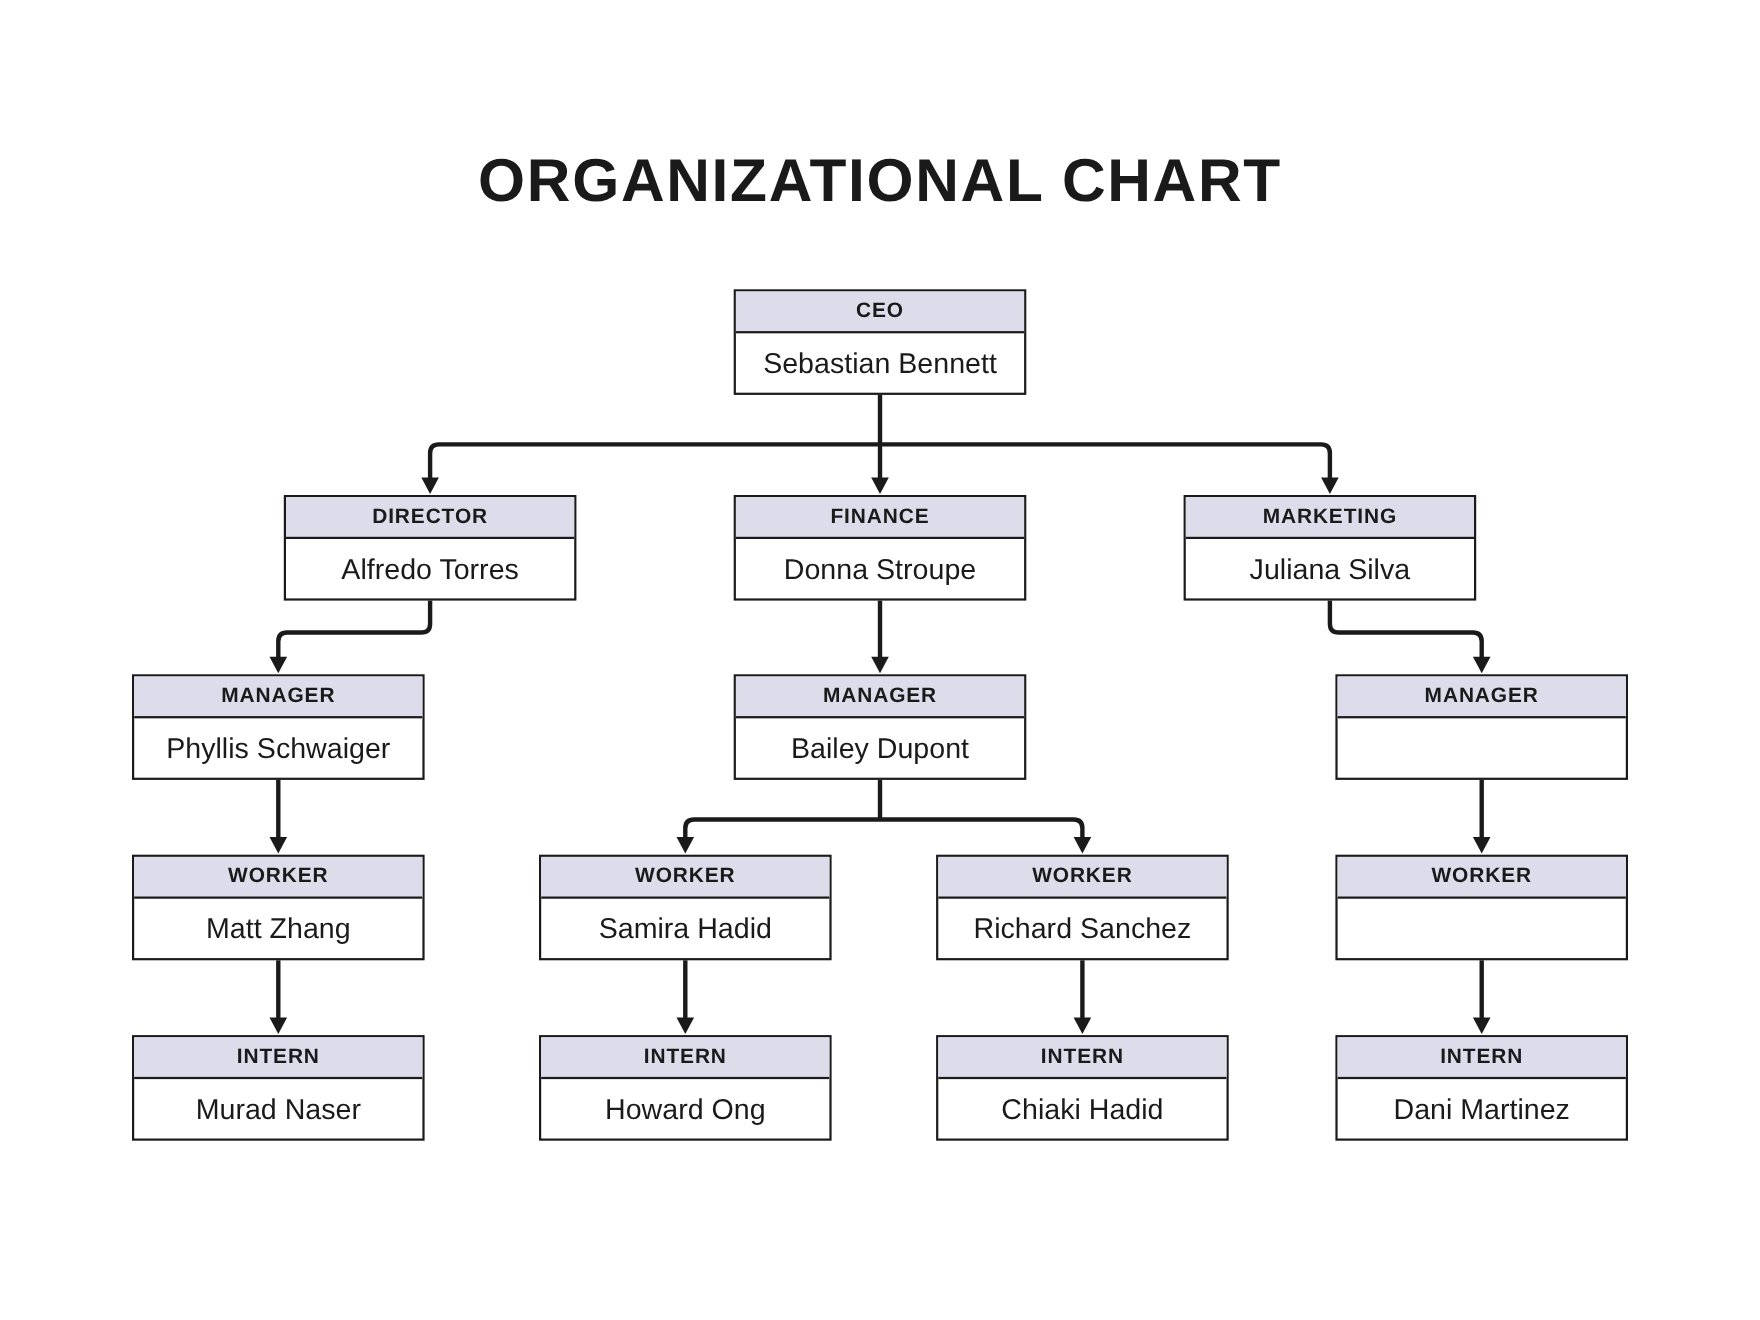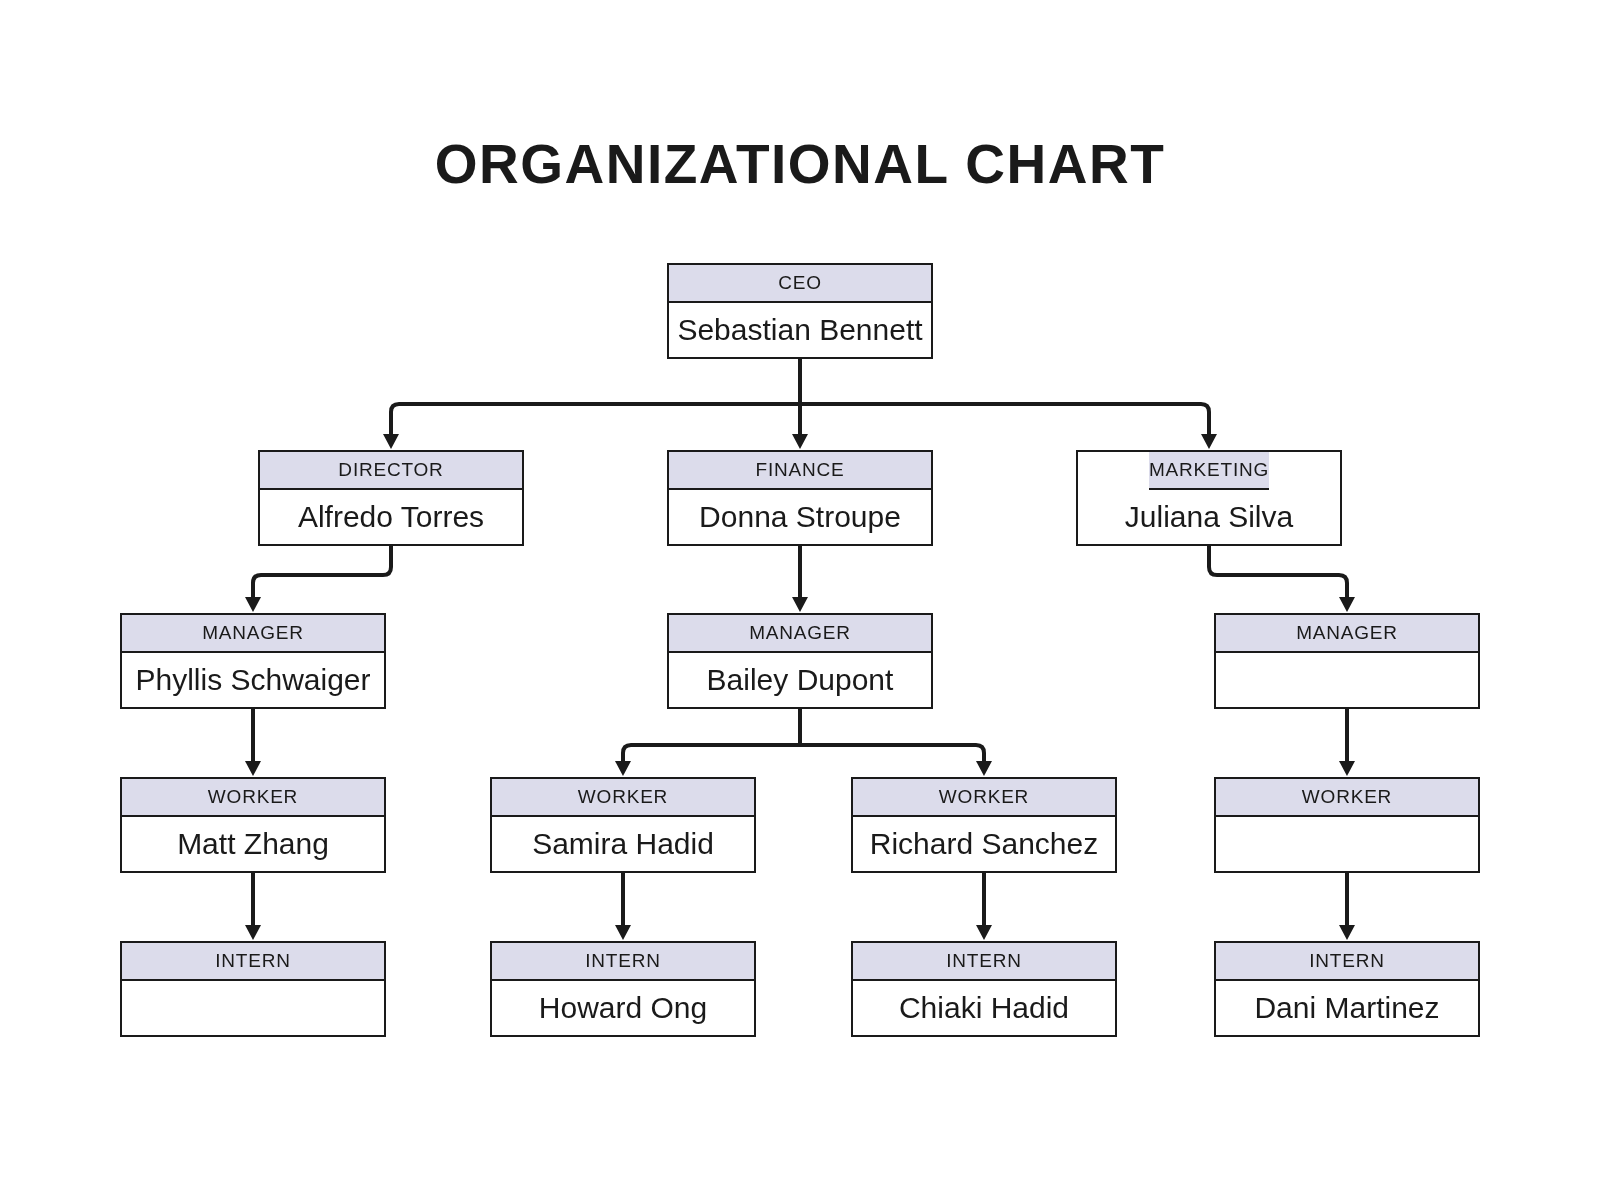--- a/index.html
+++ b/index.html
@@ -46,36 +46,36 @@
     flex-direction: column;
   }
   .node-header {
     height: 36px;
     background: #dcdceb;
     border-bottom: 2px solid #1a1a1a;
     display: flex;
     align-items: center;
     justify-content: center;
     font-size: 19px;
-    font-weight: normal;
+    font-weight: bold;
     letter-spacing: 0.8px;
   }
   .node-body {
     flex: 1;
     display: flex;
     align-items: center;
     justify-content: center;
-    font-size: 30px;
+    font-size: 26px;
     font-weight: 400;
   }
   
   .pos-ceo        { left: 667px;  top: 263px; }
   .pos-director   { left: 258px;  top: 450px; }
   .pos-finance    { left: 667px;  top: 450px; }
-  .pos-marketing  { left: 1076px; top: 450px; align-items: center; }
+  .pos-marketing  { left: 1076px; top: 450px; }
   .pos-mgr-dir    { left: 120px;  top: 613px; }
   .pos-mgr-fin    { left: 667px;  top: 613px; }
   .pos-mgr-mkt    { left: 1214px; top: 613px; }
   .pos-wrk-dir    { left: 120px;  top: 777px; }
   .pos-wrk-fin1   { left: 490px;  top: 777px; }
   .pos-wrk-fin2   { left: 851px;  top: 777px; }
   .pos-wrk-mkt    { left: 1214px; top: 777px; }
   .pos-int-dir    { left: 120px;  top: 941px; }
   .pos-int-fin1   { left: 490px;  top: 941px; }
   .pos-int-fin2   { left: 851px;  top: 941px; }
@@ -172,20 +172,21 @@
     <div class="node-header">WORKER</div>
     <div class="node-body">Richard Sanchez</div>
   </div>
 
   <div class="node pos-wrk-mkt">
     <div class="node-header">WORKER</div>
   </div>
 
   <div class="node pos-int-dir">
     <div class="node-header">INTERN</div>
+    <div class="node-body">Murad Naser</div>
   </div>
 
   <div class="node pos-int-fin1">
     <div class="node-header">INTERN</div>
     <div class="node-body">Howard Ong</div>
   </div>
 
   <div class="node pos-int-fin2">
     <div class="node-header">INTERN</div>
     <div class="node-body">Chiaki Hadid</div>

